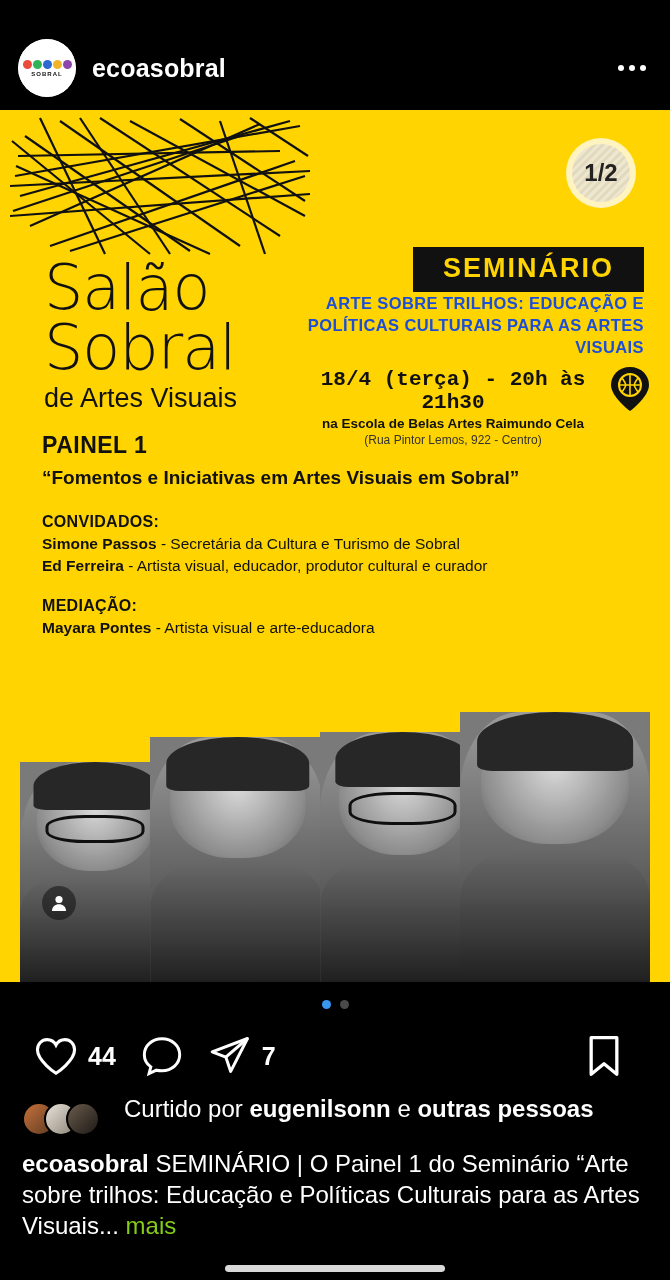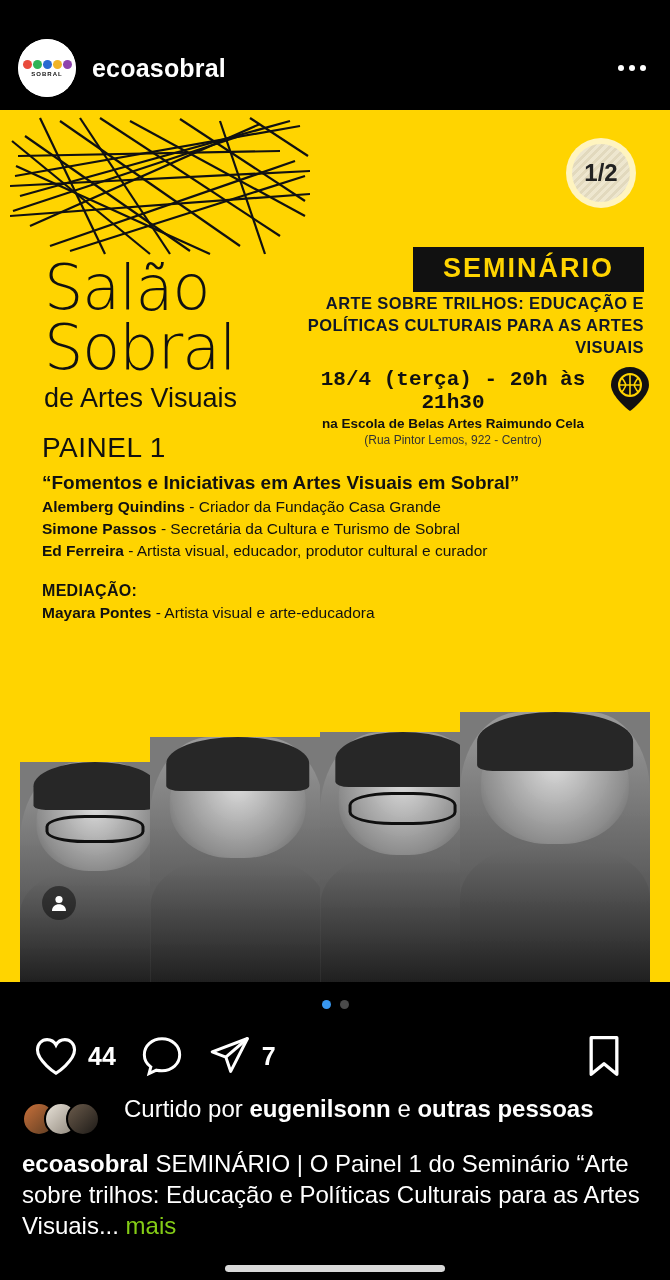--- a/index.html
+++ b/index.html
@@ -120,40 +120,40 @@
     position: absolute; right: 26px; top: 137px;
     background: #111; color: #FFD400;
     font-weight: bold; font-size: 27px;
     letter-spacing: 2px;
     padding: 6px 30px 8px 30px;
   }
   .seminario-sub {
     position: absolute; right: 26px; top: 182px;
     width: 340px;
     text-align: right;
-    color: #0f172a;
+    color: #1d4ed8;
     font-weight: bold;
     font-size: 16.5px;
     line-height: 1.34;
     letter-spacing: .4px;
   }
   .datetime {
     position: absolute; right: 62px; top: 258px;
     width: 310px; text-align: center; color: #111;
   }
   .dt-line1 { font-weight: bold; font-size: 21px; font-family: Liberation Mono, monospace; }
   .dt-line2 { font-weight: bold; font-size: 13.5px; margin-top: 2px; }
   .dt-line3 { font-size: 12px; margin-top: 2px; color: #333; }
   .pin {
     position: absolute; right: 20px; top: 256px;
     width: 40px; height: 46px;
   }
 
   .panel-wrap { position: absolute; left: 42px; top: 322px; width: 580px; color: #111; }
-  .panel-title { font-weight: normal; font-size: 28px; letter-spacing: .5px; }
+  .panel-title { font-weight: bold; font-size: 23px; letter-spacing: .5px; }
   .panel-quote { font-weight: bold; font-size: 19px; margin-top: 8px; }
   .sect-label { font-weight: bold; font-size: 16px; margin-top: 24px; letter-spacing: .3px; }
   .guest { font-size: 15.5px; margin-top: 4px; }
   .guest b { font-weight: bold; }
   .sect-label2 { font-weight: bold; font-size: 16px; margin-top: 22px; letter-spacing: .3px; }
 
   .photos {
     position: absolute; left: 0; bottom: 0; width: 670px; height: 290px;
     overflow: hidden;
   }
@@ -341,23 +341,21 @@
     <svg class="pin" viewBox="0 0 40 46">
       <path d="M20 1 C9 1 1 9 1 19 C1 31 20 45 20 45 C20 45 39 31 39 19 C39 9 31 1 20 1 Z" fill="#111"></path>
       <circle cx="20" cy="19" r="11" fill="none" stroke="#FFD400" stroke-width="2"></circle>
       <path d="M9 19 H31 M20 8 V30 M12 12 C17 19 17 19 12 26 M28 12 C23 19 23 19 28 26" stroke="#FFD400" stroke-width="1.6" fill="none"></path>
     </svg>
 
     <div class="panel-wrap">
       <div class="panel-title">PAINEL 1</div>
       <div class="panel-quote">“Fomentos e Iniciativas em Artes Visuais em Sobral”</div>
 
-      <div class="guest">
-        <b>Alemberg Quindins</b><span> - Criador da Fundação Casa Grande</span>
-      </div>
+      <div class="sect-label">CONVIDADOS:</div>
       <div class="guest">
         <b>Simone Passos</b><span> - Secretária da Cultura e Turismo de Sobral</span>
       </div>
       <div class="guest">
         <b>Ed Ferreira</b><span> - Artista visual, educador, produtor cultural e curador</span>
       </div>
 
       <div class="sect-label2">MEDIAÇÃO:</div>
       <div class="guest">
         <b>Mayara Pontes</b><span> - Artista visual e arte-educadora</span>

